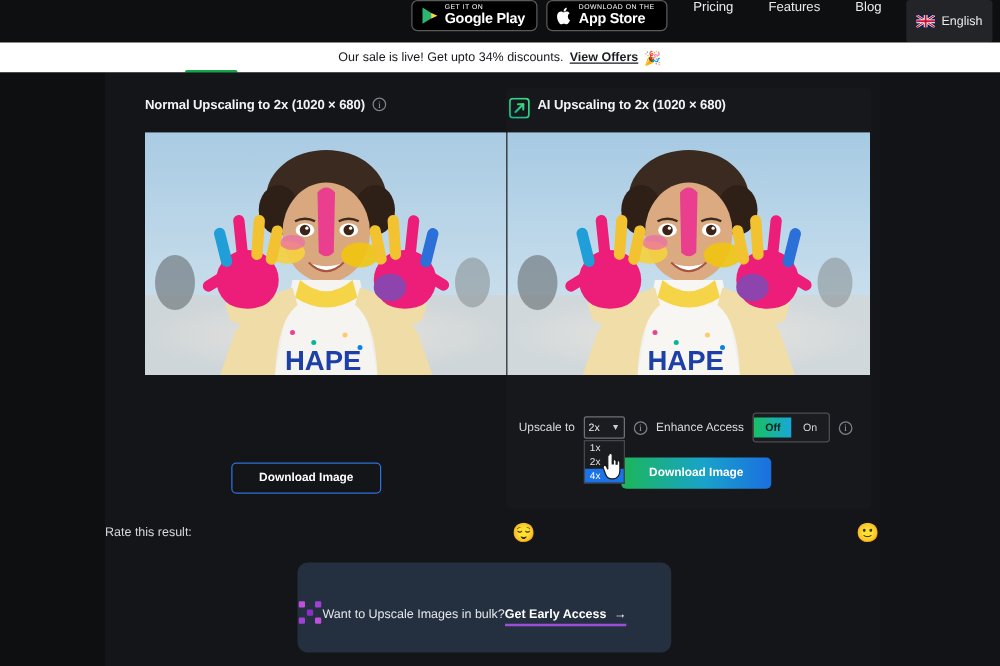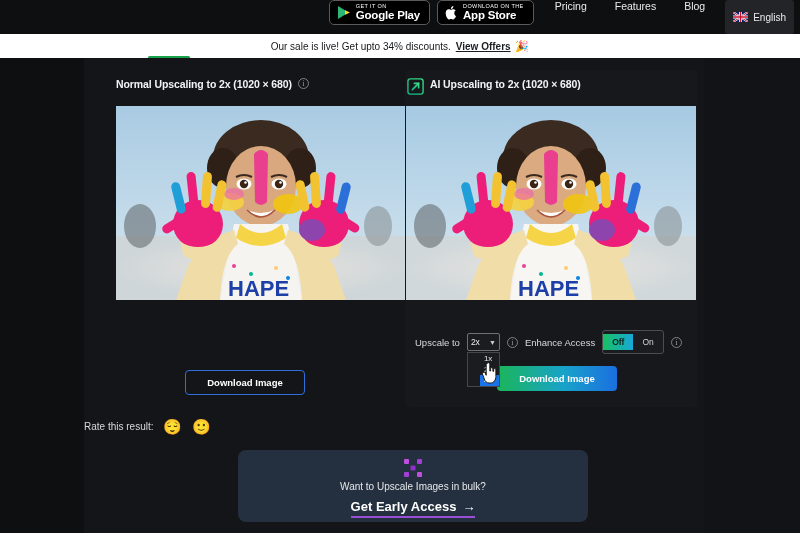--- a/index.html
+++ b/index.html
@@ -102,21 +102,21 @@
   .ctl-label { color: #d8dadd; font-size: 9.5px; white-space: nowrap; }
   .select-box {
     position: relative; width: 33px; height: 18px; background: #1b1c20;
     border: 1px solid #6d7177; border-radius: 2px; display: flex;
     align-items: center; padding: 0 3px; cursor: pointer;
   }
   .select-box .sel-val { color: #e9eaec; font-size: 8.5px; }
   .select-box .caret { margin-left: auto; color: #c8cbd0; font-size: 7px; }
   .dropdown {
     position: absolute; left: -1px; top: 18px; width: 33px;
-    background: #1b1c20; border: 1px solid #44474c; z-index: 40; padding-left: 12px;
+    background: #1b1c20; border: 1px solid #44474c; z-index: 40;
   }
   .dd-opt {
     height: 11px; display: flex; align-items: center; padding-left: 4px;
     color: #e3e5e8; font-size: 8px; cursor: pointer;
   }
   .dd-opt.selected { background: #1a73e8; color: #ffffff; }
 
   .toggle {
     display: flex; align-items: center; height: 24px; background: #1b1c20;
     border: 1px solid #4a4d52; border-radius: 3px; overflow: hidden; cursor: pointer;
@@ -134,35 +134,35 @@
     display: flex; align-items: center; justify-content: center; cursor: pointer;
   }
   .btn-gradient-holder { position: absolute; left: 92px; top: 0; width: 120px; height: 340px; }
 
   
   .cursor { position: absolute; left: 481px; top: 362px; width: 18px; height: 22px; z-index: 60; pointer-events: none; }
 
   
   .rate-row {
     position: absolute; left: 0; top: 355px; width: 620px; height: 26px;
-    display: flex; align-items: center; justify-content: flex-start; gap: 10px;
+    display: flex; align-items: center; justify-content: space-between; gap: 10px;
   }
   .rate-label { color: #d5d8dc; font-size: 10px; }
   .emoji { font-size: 15px; cursor: pointer; line-height: 1; }
 
   
   .bulk-card {
-    position: absolute; left: 154px; top: 392px; width: 350px; height: 72px;
-    background: #24303f; border-radius: 8px; display: flex; flex-direction: column;
+    position: absolute; left: 154px; top: 392px; width: 299px; height: 72px;
+    background: #24303f; border-radius: 8px; display: flex; flex-direction: row;
     align-items: center; padding-top: 8px;
   }
   .bulk-logo { width: 20px; height: 20px; }
   .bulk-text { color: #e4e7ea; font-size: 10px; margin-top: 3px; }
   .bulk-cta {
-    margin-top: 7px; color: #ffffff; font-size: 13px; font-weight: 700;
+    margin-top: 7px; color: #ffffff; font-size: 10px; font-weight: 700;
     border-bottom: 2px solid #9b4fd6; padding-bottom: 2px; cursor: pointer;
     display: flex; align-items: flex-start; gap: 6px;
   }
 </style>
 </head>
 <body>
 
 <div class="page">
 
   <div class="topnav">

